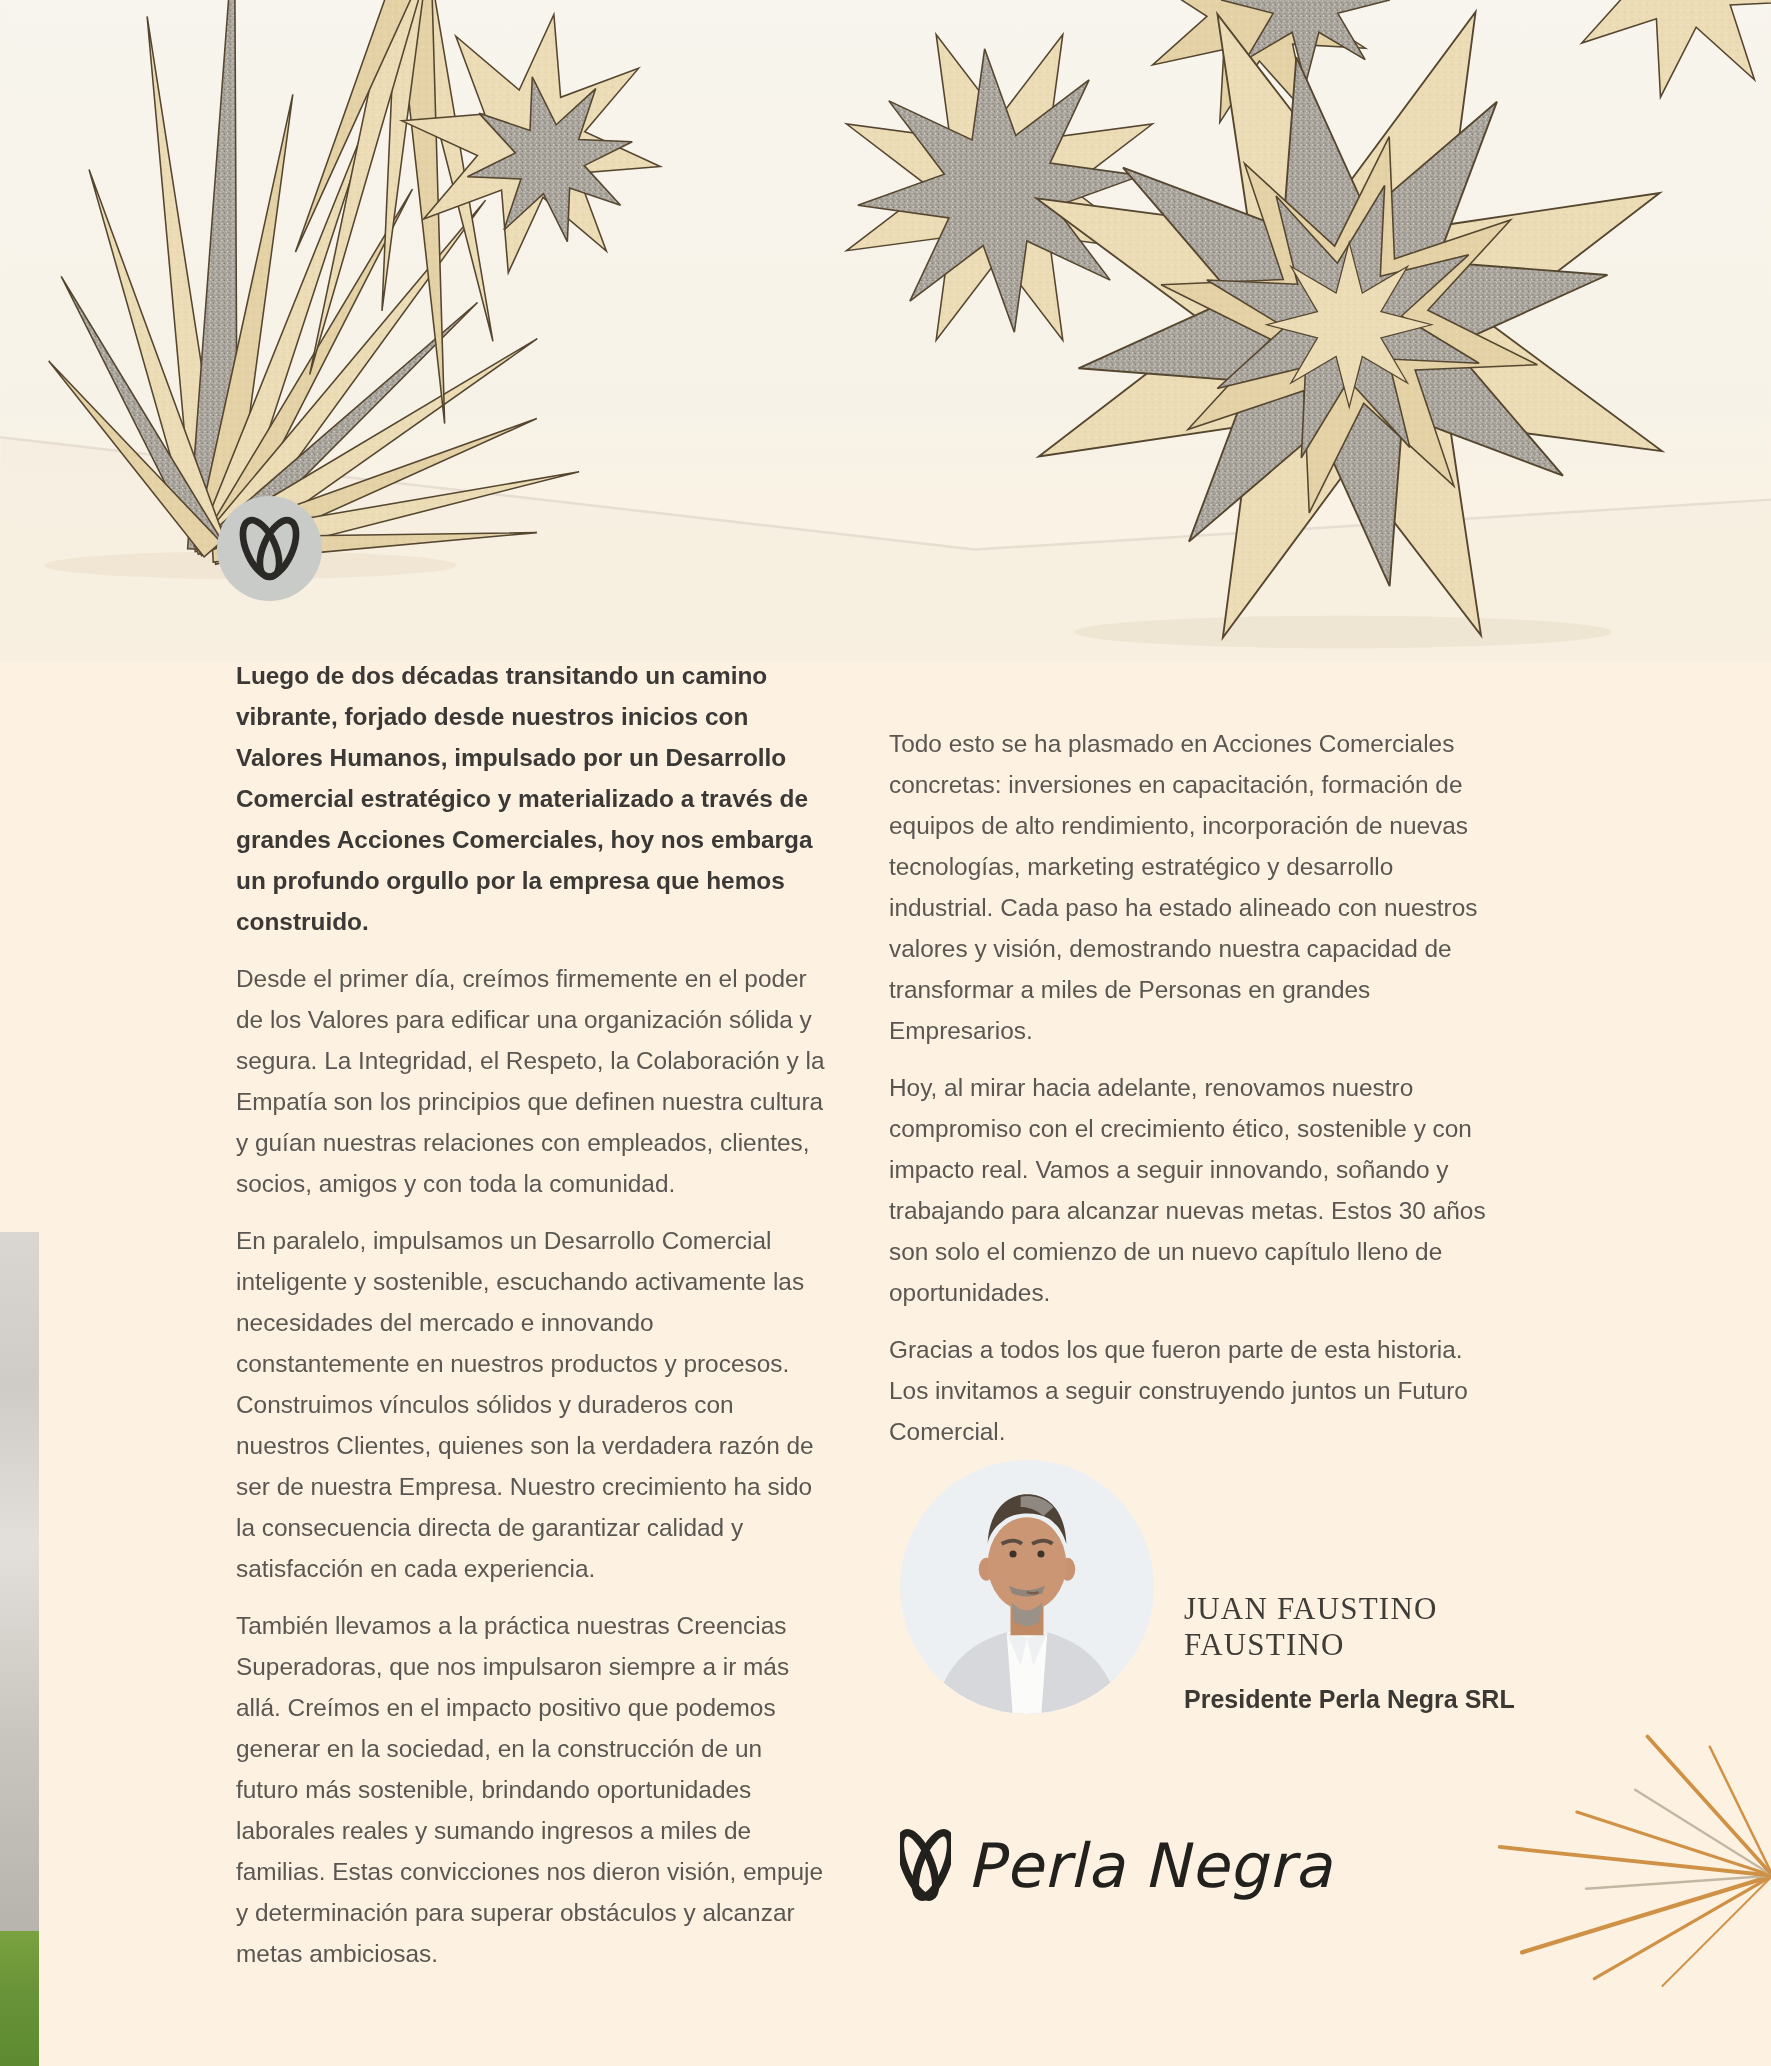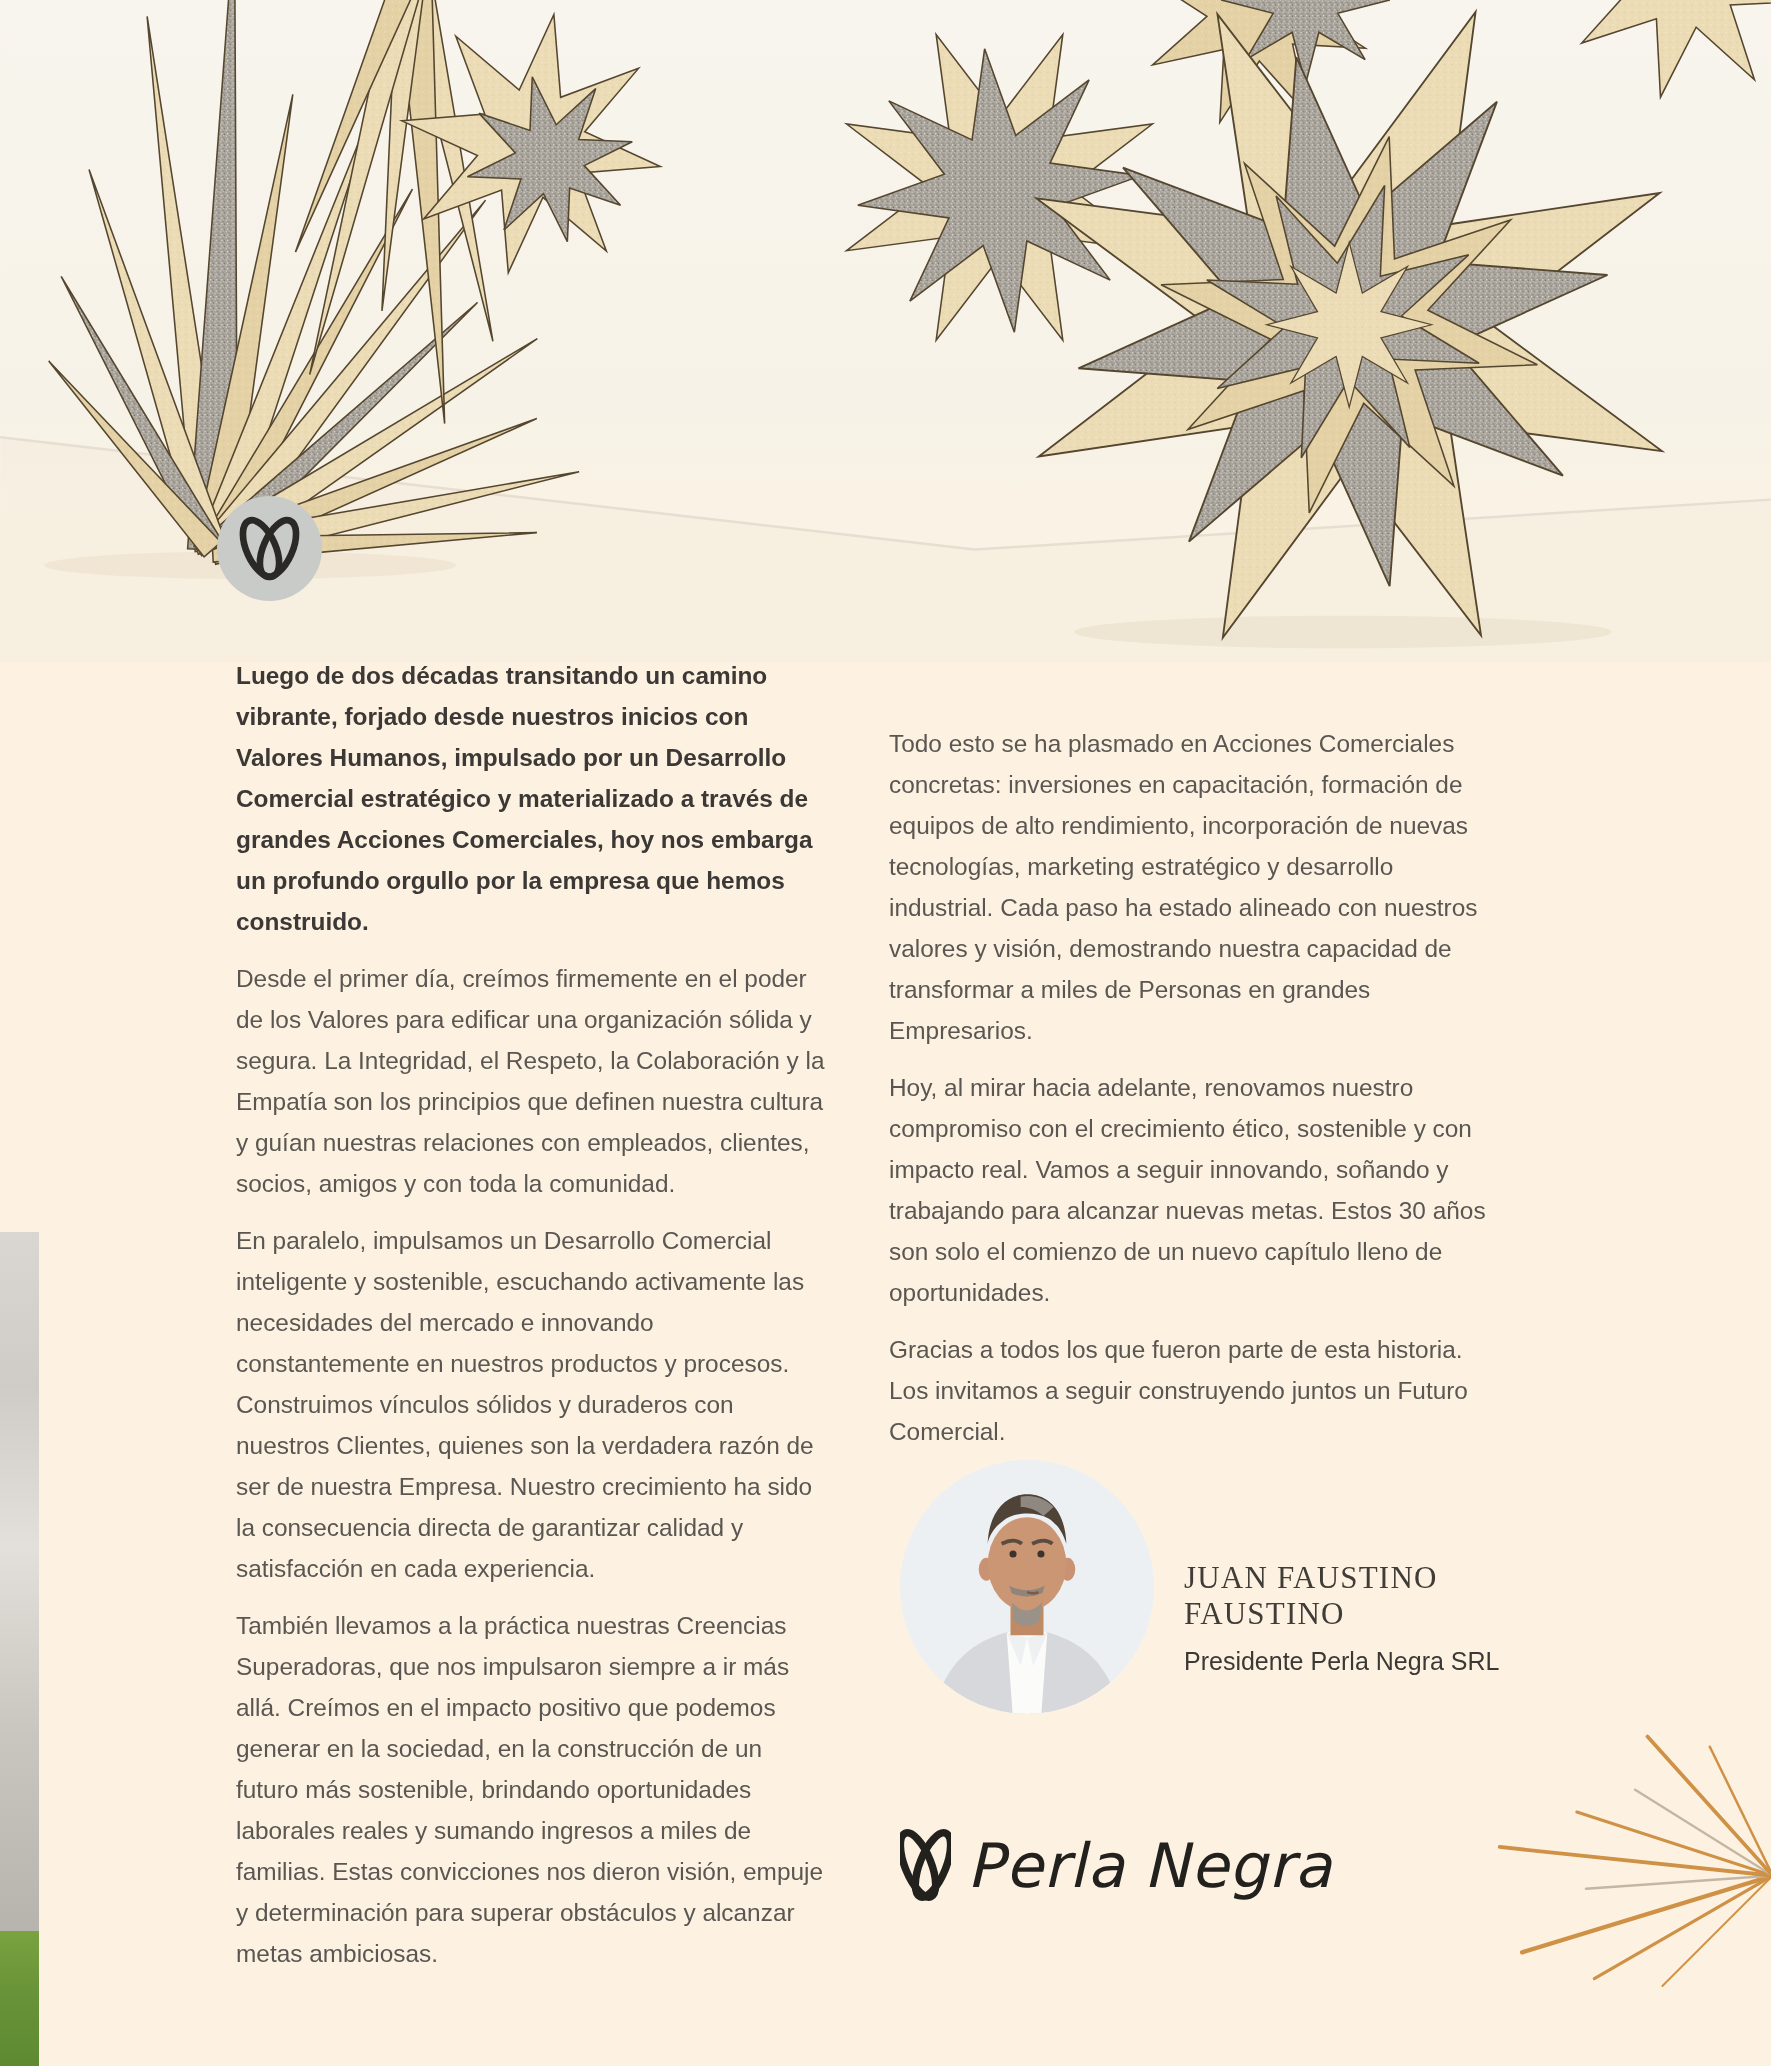--- a/index.html
+++ b/index.html
@@ -10,26 +10,26 @@
   }
   .hero{position:absolute;left:0;top:0;width:1771px;height:662px;}
   .hero svg{display:block;}
   .badge{position:absolute;left:217px;top:496px;width:105px;height:105px;border-radius:50%;
     background:#c9cbc8;display:flex;align-items:center;justify-content:center;}
   .col{position:absolute;font-size:24.4px;line-height:41px;color:#5a5651;}
   .col p{margin:16px;}
   .col-left{left:220px;top:639px;width:627px;}
   .col-right{left:873px;top:707px;width:634px;}
   .intro-bold{font-weight:700;color:#3b3835;}
-  .signature{position:absolute;left:900px;top:1460px;display:flex;align-items:center;}
+  .signature{position:absolute;left:900px;top:1460px;display:flex;align-items:flex-end;}
   .portrait{width:254px;height:254px;border-radius:50%;overflow:hidden;background:#edf0f2;flex:0 0 auto;}
   .sig-text{margin-left:30px;margin-top:62px;}
   .sig-name{font-family:"Liberation Serif", serif;font-size:31px;line-height:36px;
     letter-spacing:1.2px;color:#403c37;}
-  .sig-title{margin-top:15px;font-weight:400;font-size:25px;color:#3c3934;}
+  .sig-title{margin-top:22px;font-weight:700;font-size:25px;color:#3c3934;}
   .logo{position:absolute;left:900px;top:1823px;display:flex;align-items:center;}
   .logo-glyph{flex:0 0 auto;}
   .logo-text{font-family:"DejaVu Sans", sans-serif;font-style:italic;font-weight:400;
     font-size:61px;color:#23211d;margin-left:21px;letter-spacing:0.6px;transform:skewX(-2deg);}
   .edge-photo{position:absolute;left:0;top:1232px;width:39px;height:834px;}
   .edge-wall{width:100%;height:699px;
     background:linear-gradient(180deg,#dad7d2 0%,#cfccc7 22%,#e3e0db 45%,#c9c6c0 72%,#b7b3ad 100%);}
   .edge-grass{width:100%;height:136px;
     background:linear-gradient(180deg,#7aa23f 0%,#699338 45%,#5d8a31 100%);}
   .rays{position:absolute;right:0;top:1681px;}

